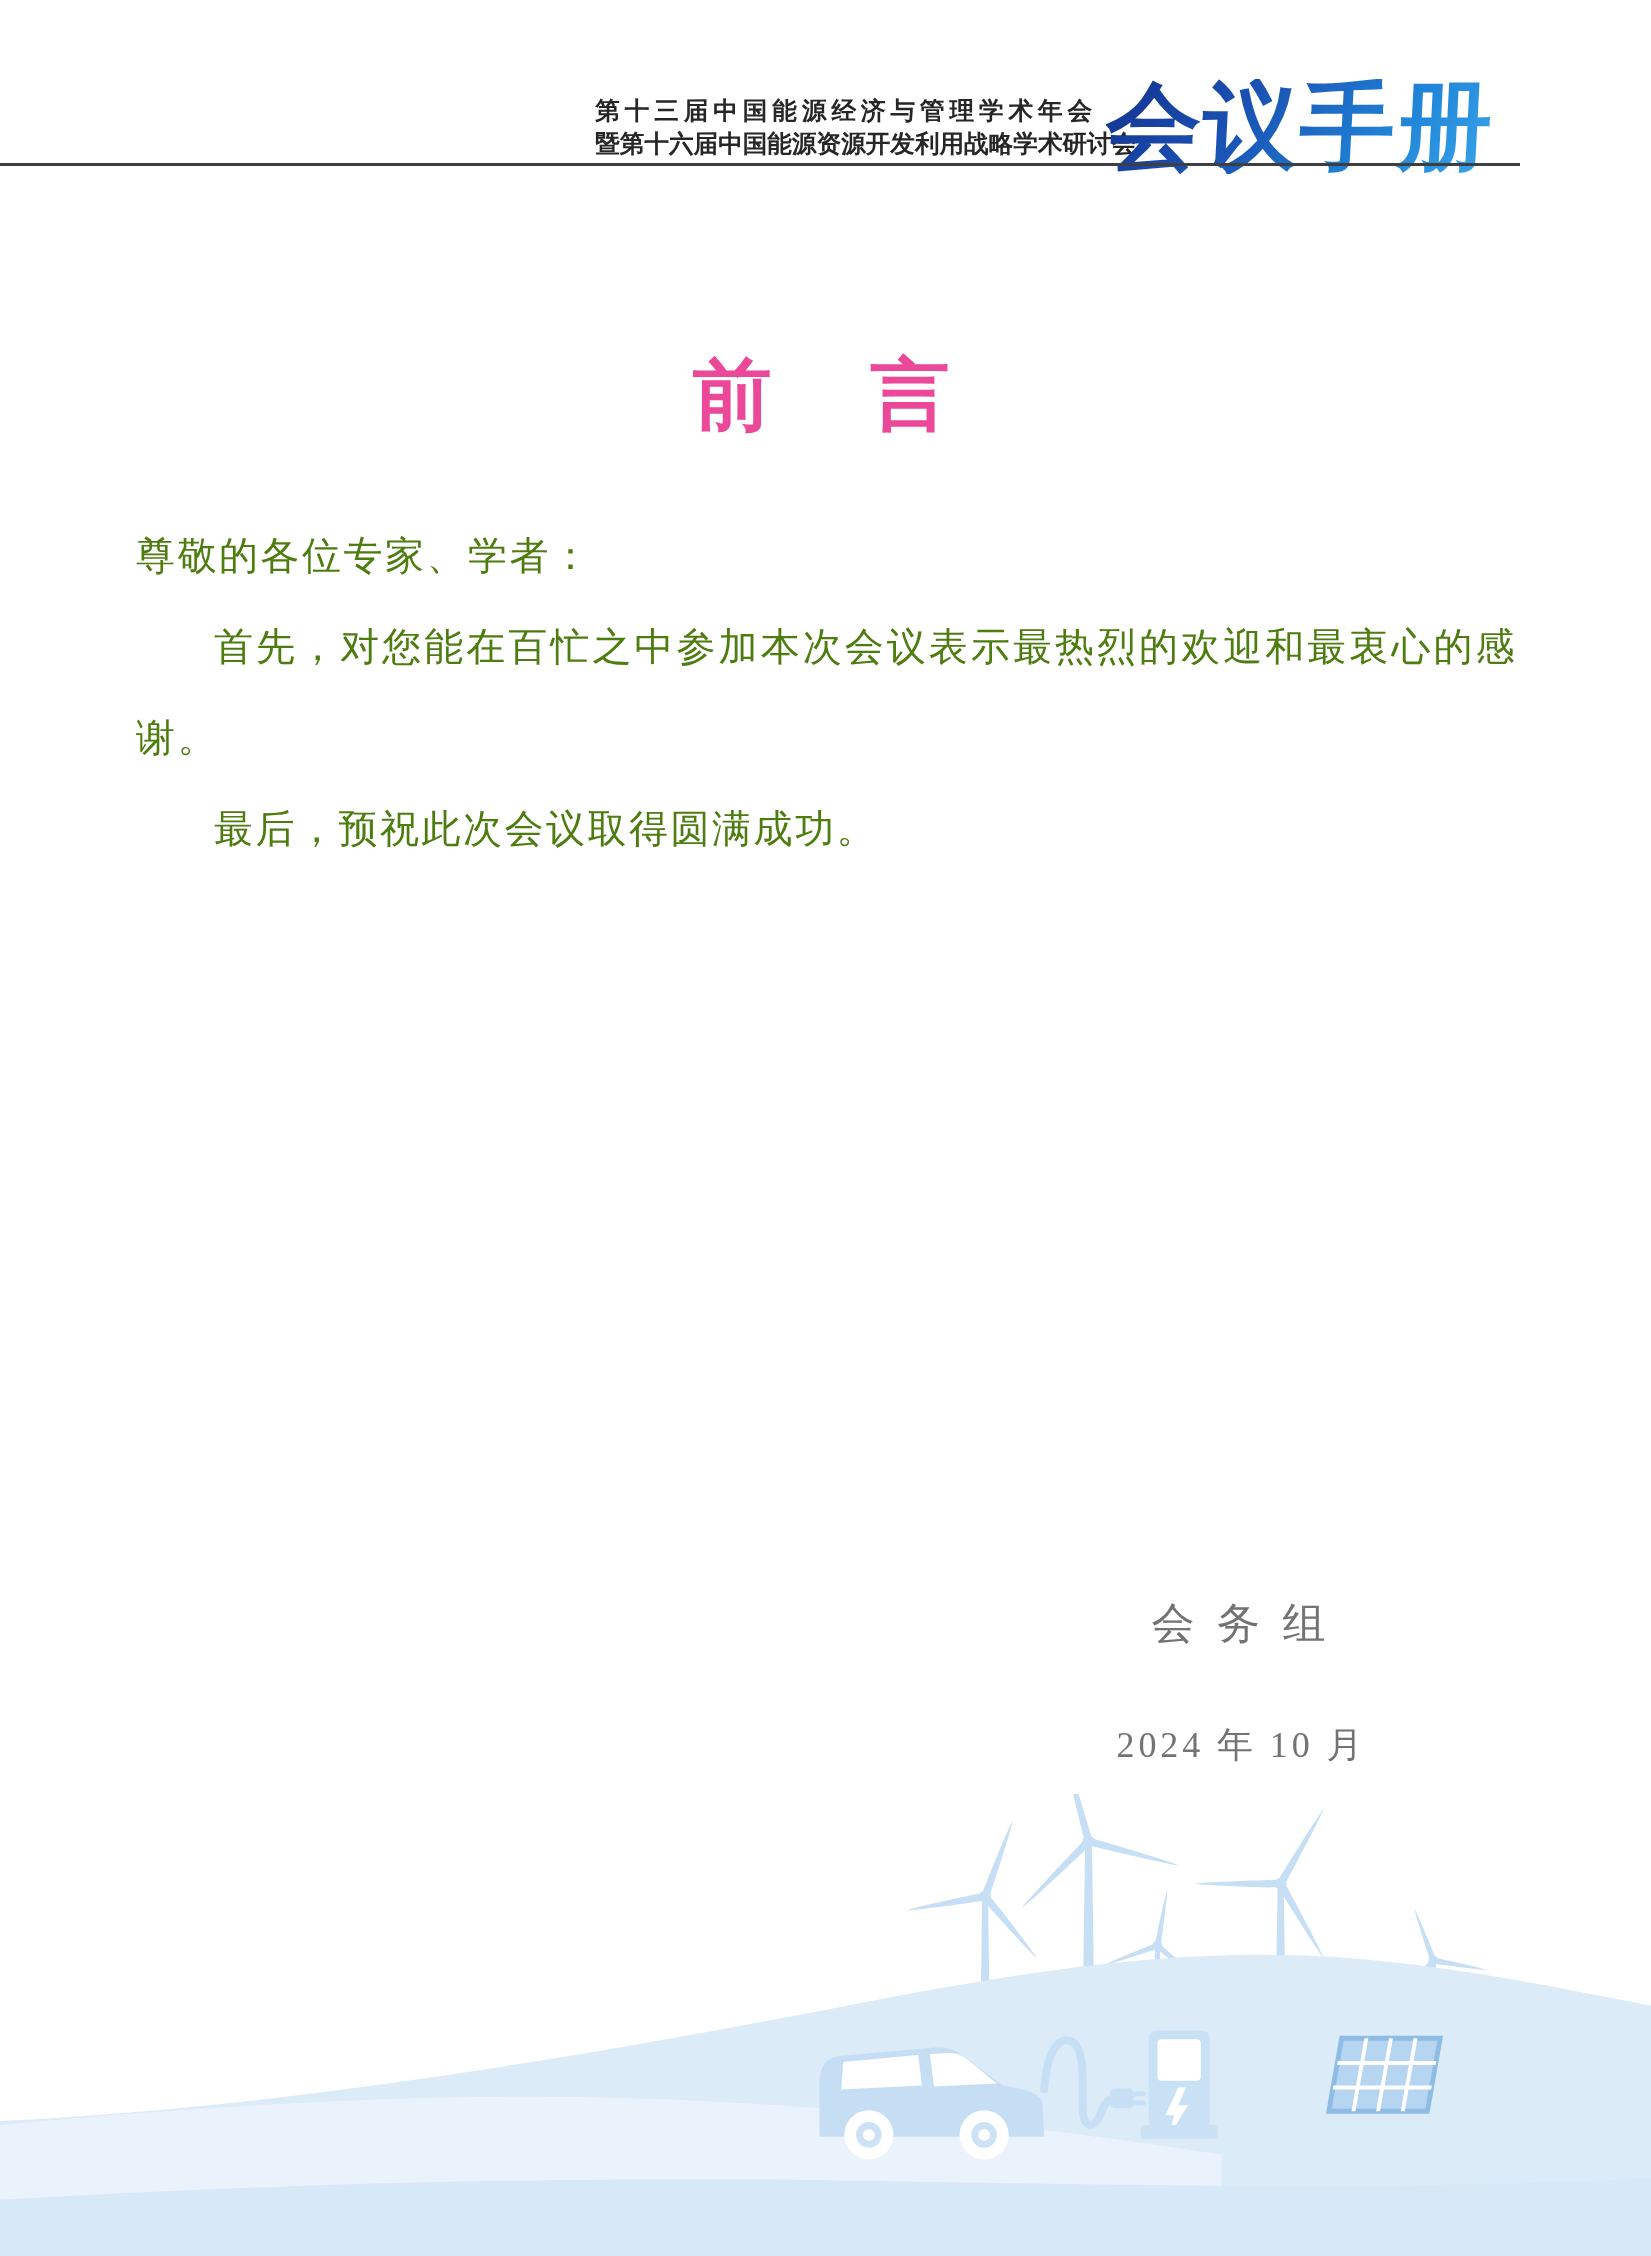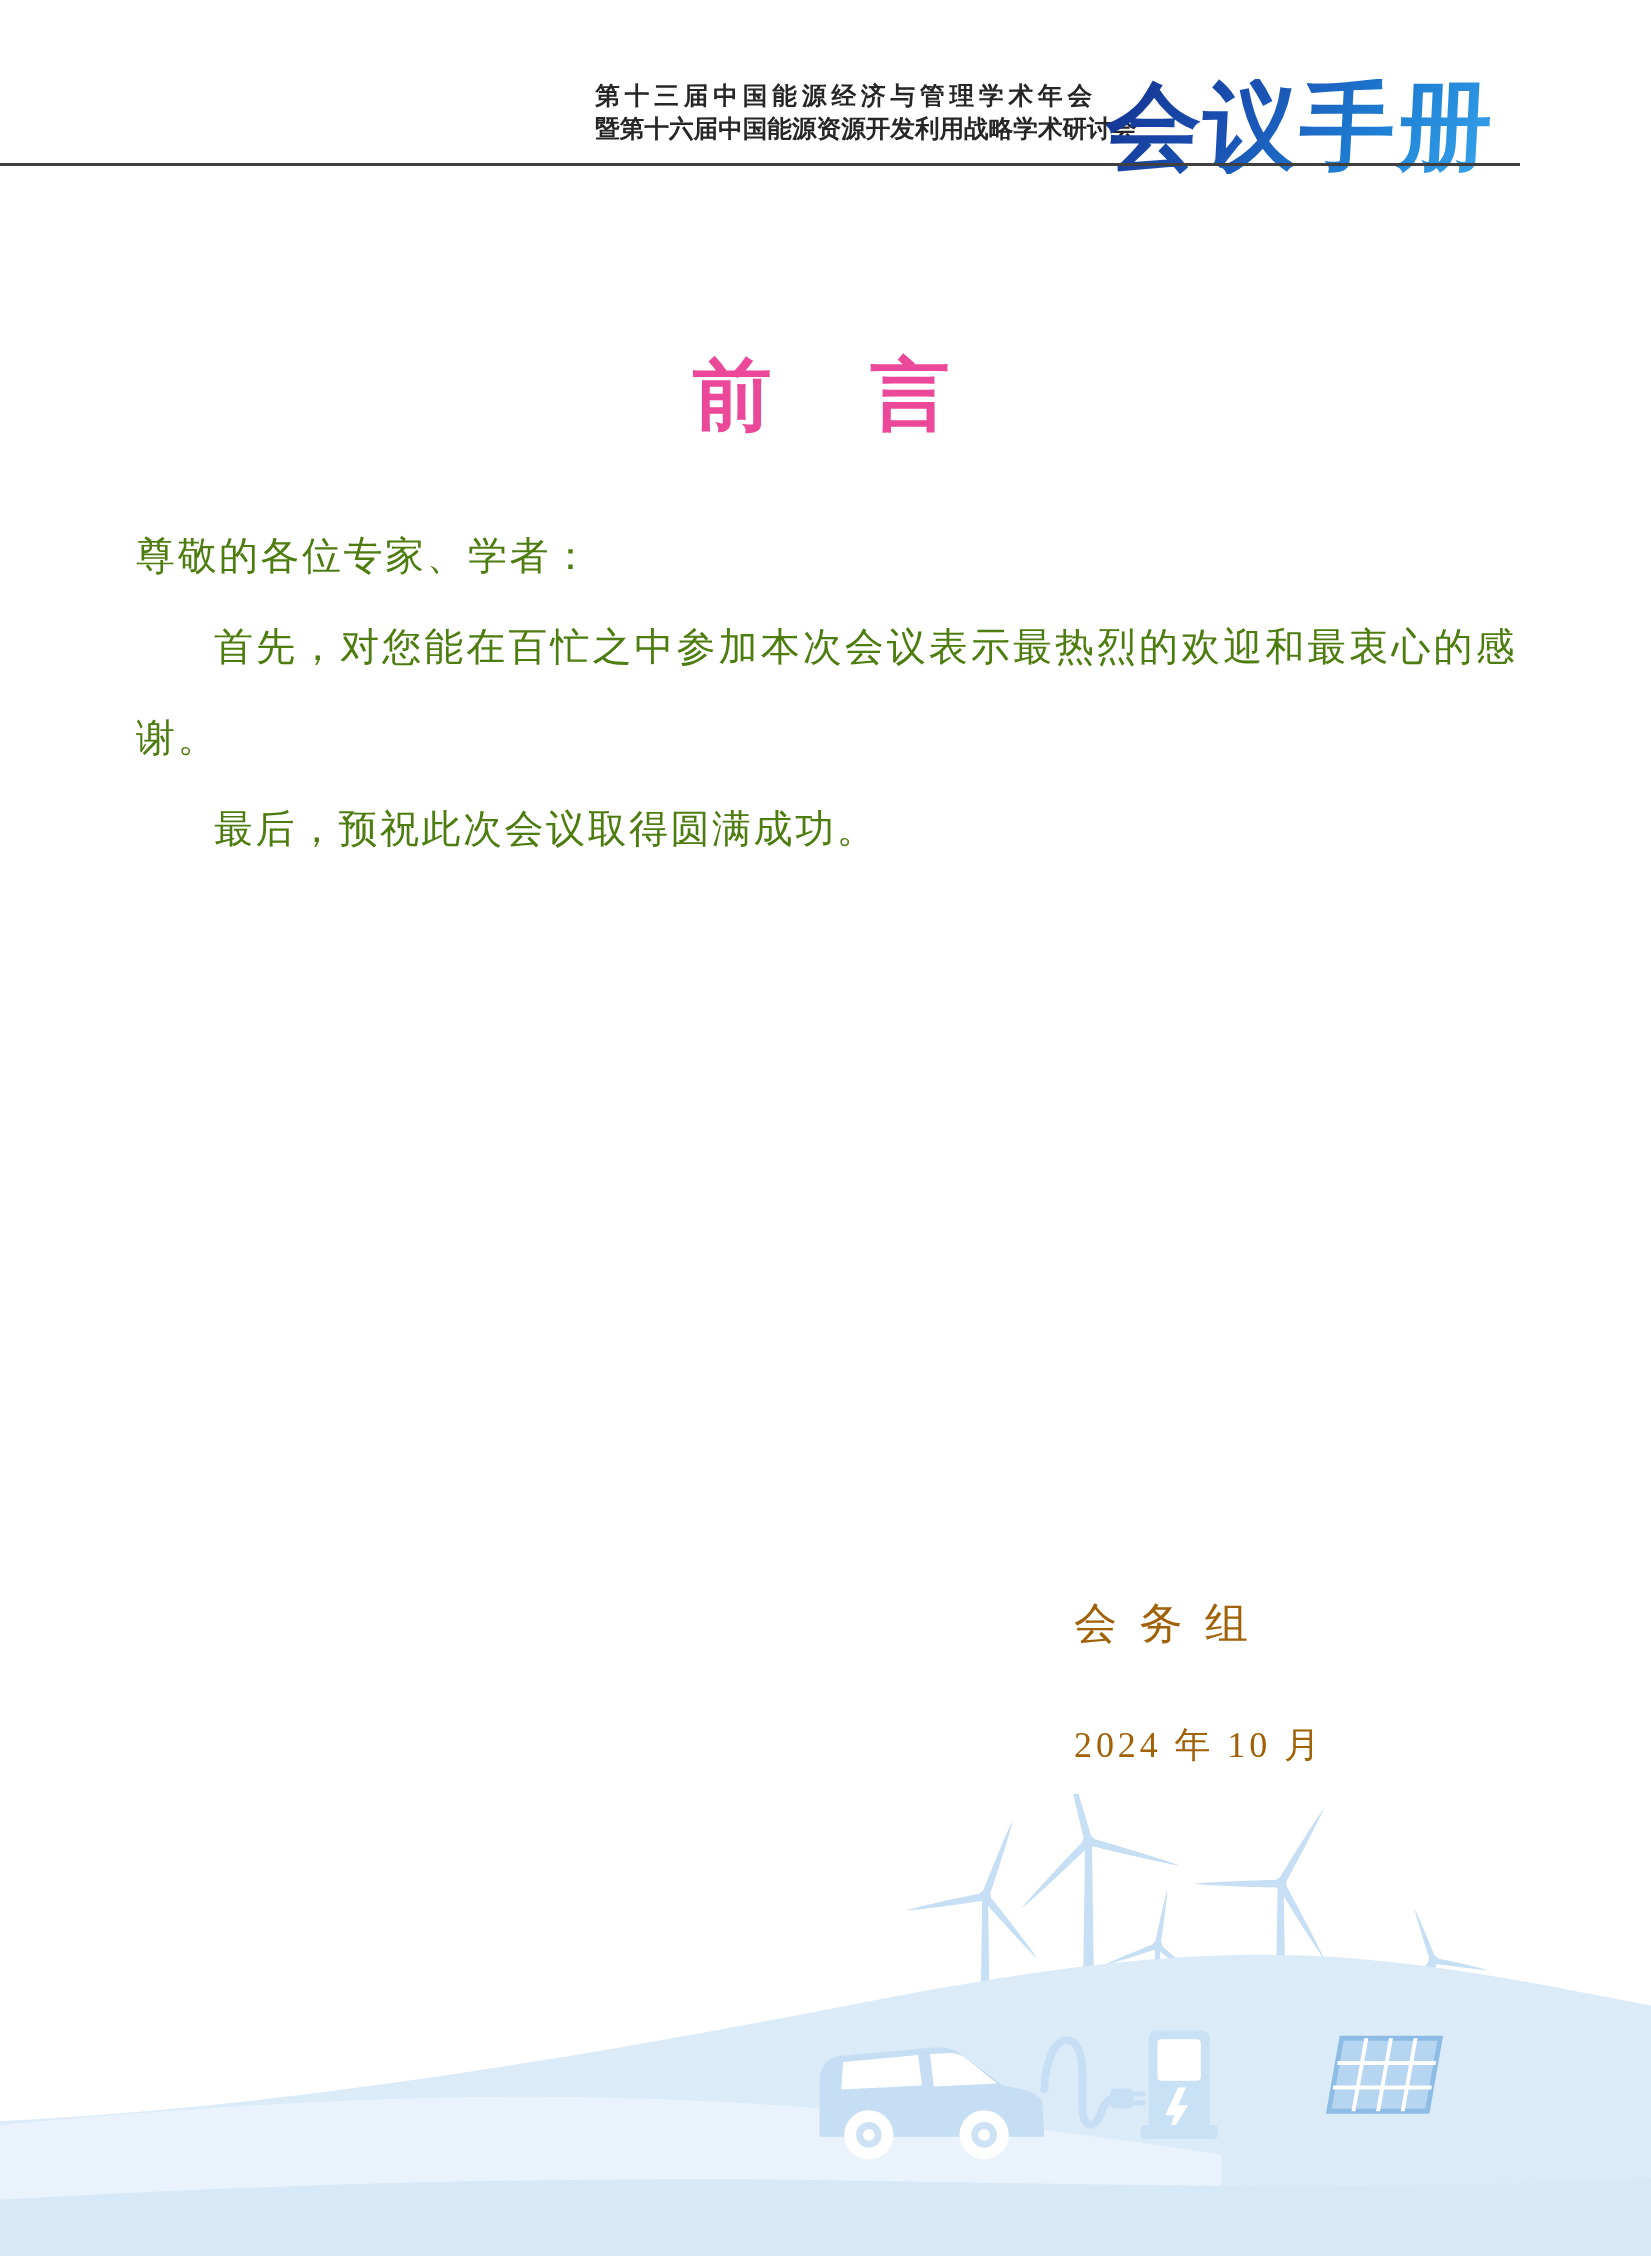--- a/index.html
+++ b/index.html
@@ -6,21 +6,21 @@
   body{
     width:1652px;height:2257px;position:relative;overflow:hidden;
     font-family:"Liberation Serif", serif;
   }
   
   .header{
     position:absolute;top:0;left:0;width:1652px;height:165px;
   }
   .header-inner{
     position:absolute;right:158px;top:79px;
-    display:flex;align-items:flex-start;gap:13.8px;
+    display:flex;align-items:center;gap:13.8px;
   }
   .header-titles{
     width:497px;
     font-family:"Liberation Sans", sans-serif;
     font-weight:bold;color:#262626;
     text-align:justify;
   }
   .header-titles .hline{
     display:block;width:100%;
     font-size:24.6px;line-height:33px;
@@ -54,21 +54,21 @@
   .body-text{
     position:absolute;top:510px;left:136px;width:1381px;
     font-size:39px;line-height:91px;letter-spacing:2.5px;
     color:#4d7c0f;text-align:justify;
   }
   .body-text p{margin:0;padding:0;text-indent:2em;}
   .body-text p.salutation{text-indent:0;}
   
   .signature-block{
     position:absolute;top:1594px;left:1074px;width:335px;
-    text-align:left;color:#a16207;
+    text-align:center;color:#737373;
   }
   .signature-line{font-size:43px;line-height:59px;letter-spacing:5.9px;}
   .date-line{margin-top:65px;font-size:36px;line-height:55px;letter-spacing:3.9px;}
   
   .footer-art{
     position:absolute;left:0;bottom:0;width:1652px;height:463px;
   }
 </style>
 </head>
 <body>

